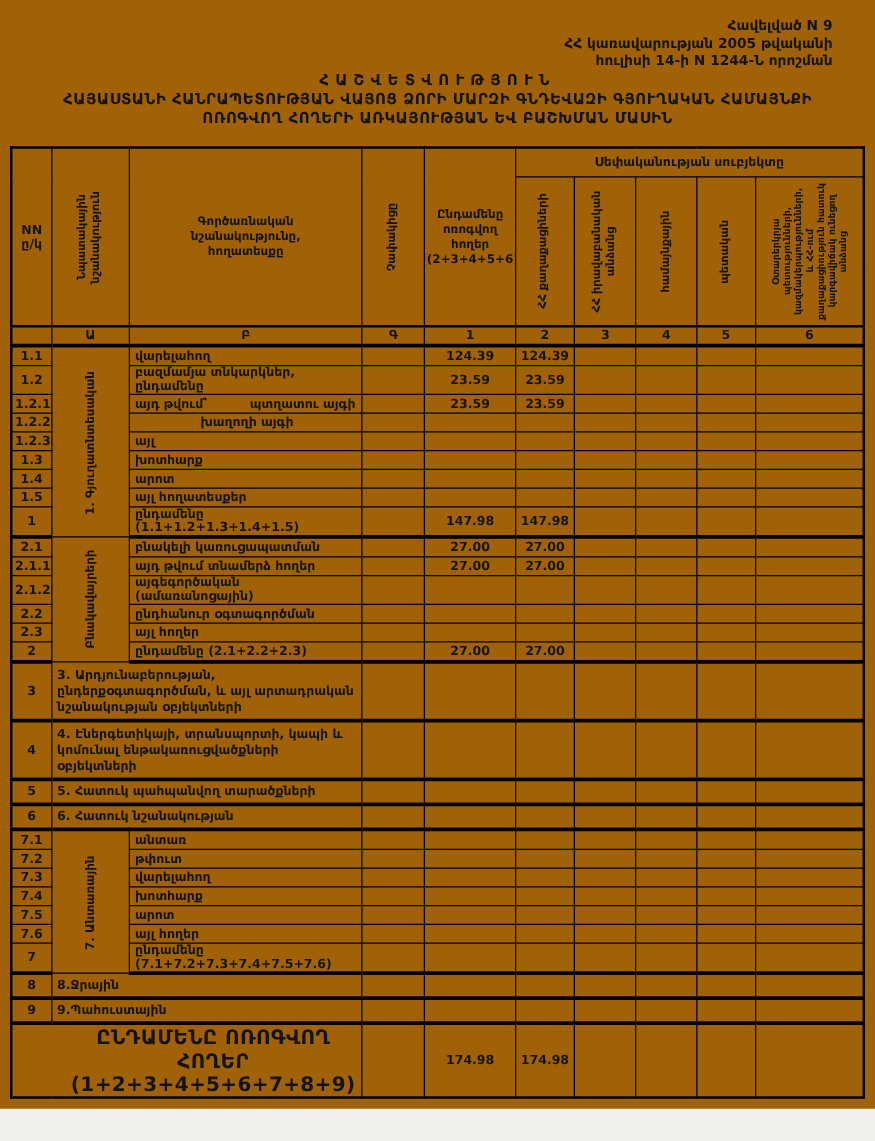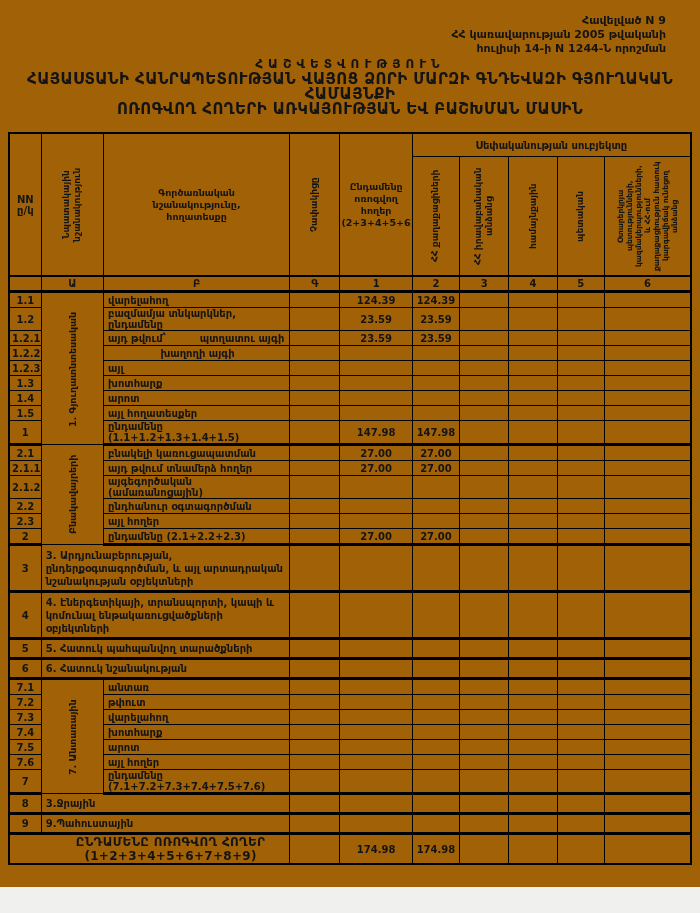--- a/index.html
+++ b/index.html
@@ -6,21 +6,21 @@
   .page{
     width:700px;height:913px;position:relative;background:#a16207;
     font-family:"DejaVu Sans", sans-serif;font-weight:bold;color:#141414;
     overflow:hidden;
   }
   
   .appendix{padding-top:14px;padding-right:34px;text-align:right;font-size:11px;line-height:14px;}
   
   .title{text-align:center;}
   .title .t1{font-size:12px;letter-spacing:5px;line-height:16px;}
-  .title .t2{font-size:15px;line-height:15px;letter-spacing:0.4px;}
+  .title .t2{font-size:12px;line-height:15px;letter-spacing:0.4px;}
   
   table{
     border-collapse:collapse;table-layout:fixed;
     margin:15px 0 0 8px;width:684px;
     border:2px solid #000;
   }
   th,td{border:1px solid #000;padding:0 2px;overflow:hidden;}
   thead th{font-weight:bold;vertical-align:middle;text-align:center;padding:1px;}
   .ownband{height:20px;font-size:10px;}
   .hrow2 th{height:116px;vertical-align:middle;}
@@ -41,21 +41,21 @@
   td.name.split span{display:inline-block;}
   td.name .mid2{margin-left:34px;}
   td.num{text-align:center;}
   td.unit{}
   td.gcell{text-align:center;vertical-align:middle;}
   .gv{font-size:9.5px;line-height:11px;}
   tr.heavy td{border-bottom:3px solid #000;}
   tr.tall td{height:44px;line-height:13px;vertical-align:middle;}
   tr.mid td{height:17px;}
   tr.totalrow td{height:17px;border-top:3px solid #000;}
-  td.tlabel{text-align:center;font-size:12px;letter-spacing:0.3px;padding-left:44px;}
+  td.tlabel{text-align:center;font-size:16px;letter-spacing:0.3px;padding-left:44px;}
   
   .footer{position:relative;margin-top:20px;padding-left:8px;font-size:11px;line-height:14px;}
   .bstrip{position:absolute;left:0;bottom:0;width:700px;height:26px;background:#f0f0ee;}
 </style>
 </head>
 <body>
 
 <div class="page">
 
   <div class="appendix">
@@ -423,21 +423,21 @@
           <td class="unit"></td>
           <td class="num"></td>
           <td class="num"></td>
           <td class="num"></td>
           <td class="num"></td>
           <td class="num"></td>
           <td class="num"></td>
         </tr>
         <tr class="heavy mid">
           <td class="nn">8</td>
-          <td class="name" colspan="2">3.Ջրային</td>
+          <td class="name" colspan="2">8.Ջրային</td>
           <td class="unit"></td>
           <td class="num"></td>
           <td class="num"></td>
           <td class="num"></td>
           <td class="num"></td>
           <td class="num"></td>
           <td class="num"></td>
         </tr>
         <tr class="heavy mid">
           <td class="nn">9</td>

